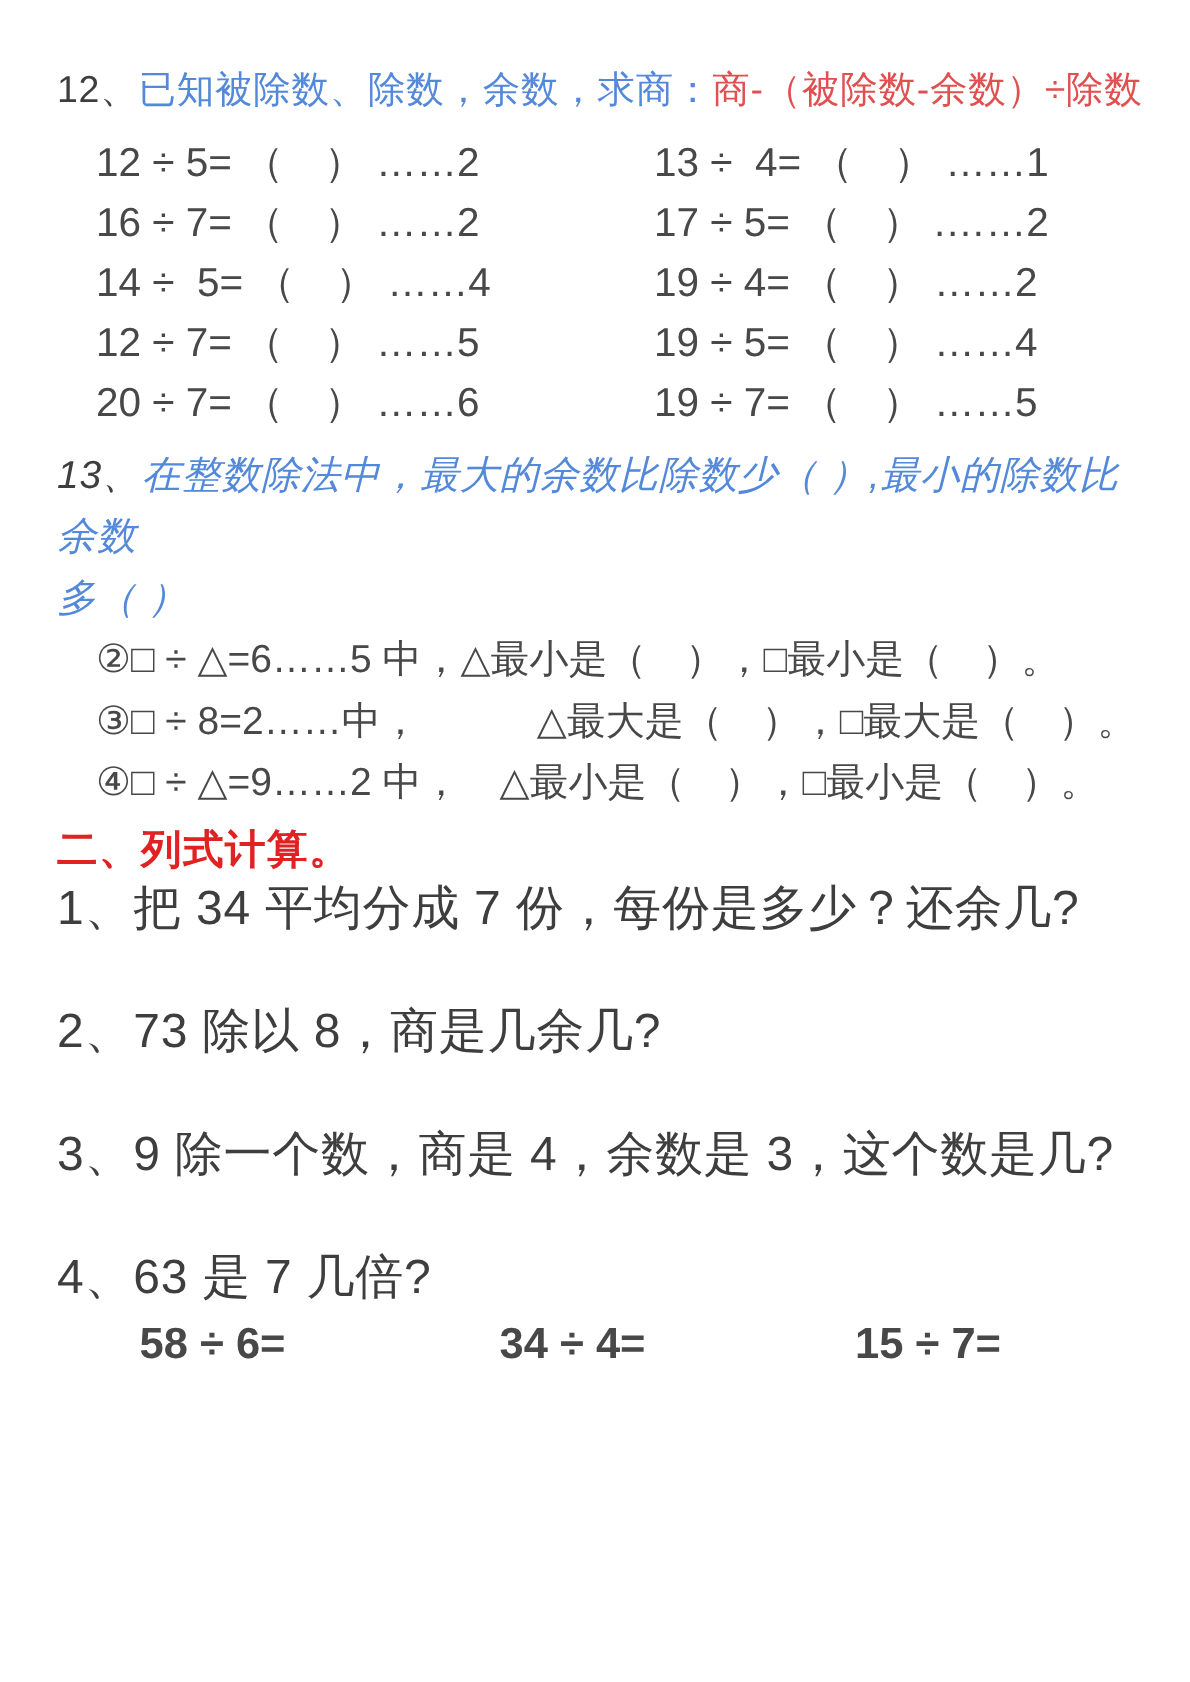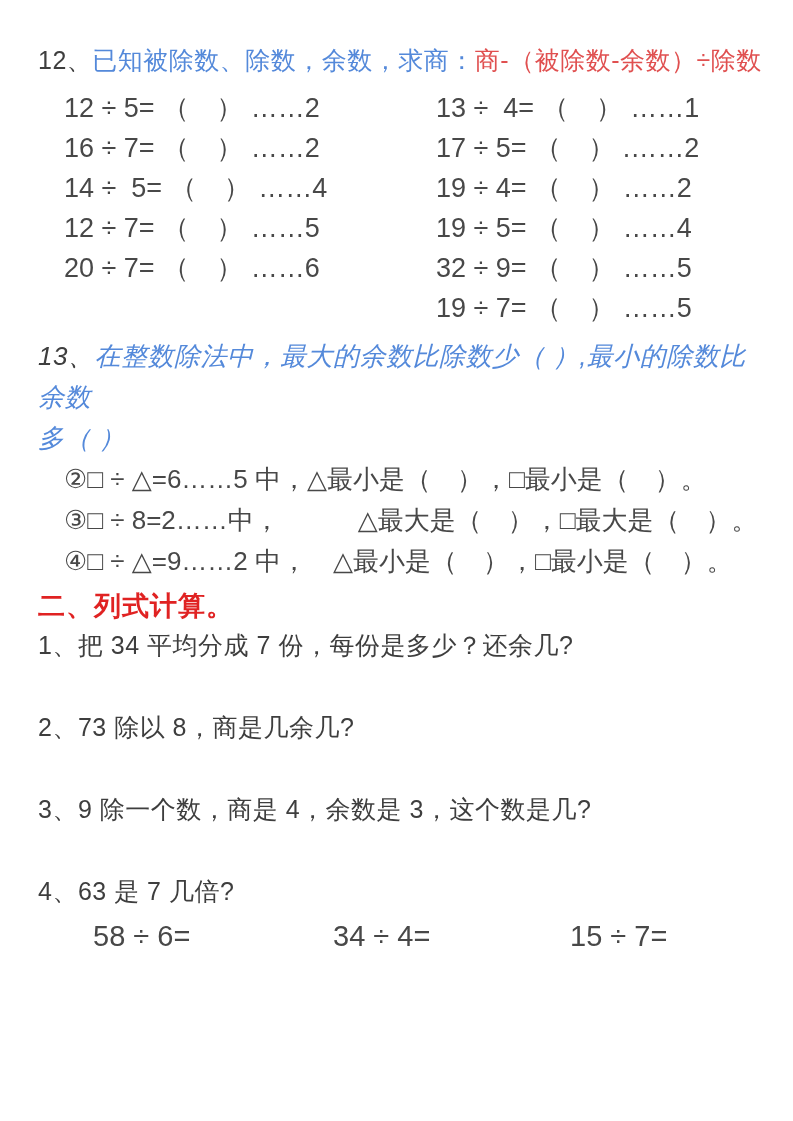--- a/index.html
+++ b/index.html
@@ -29,27 +29,27 @@
   .subitems { margin-left:26px; font-size:26px; }
   .subitems .row { line-height:41px; white-space:pre; color:#484848; }
 
   .sec-heading {
     margin-top:4px; font-size:27px; font-weight:bold;
     color:#e02222; line-height:40px; letter-spacing:1px;
   }
   .sec-heading.second { margin-top:2px; }
 
   .word-problems { margin-top:2px; }
-  .wp { font-size:25px; line-height:34px; margin-bottom:48px; letter-spacing:0.5px; }
+  .wp { font-size:32px; line-height:34px; margin-bottom:48px; letter-spacing:0.5px; }
   .wp:last-child { margin-bottom:0; }
 
   .bottom-probs {
     margin-top:8px; margin-left:55px;
     display:grid; grid-template-columns:240px 237px auto;
-    font-size:29px; font-weight:400;
+    font-size:29px; font-weight:700;
   }
   .bottom-probs .row { line-height:40px; white-space:pre; color:#484848; }
 </style>
 </head>
 <body>
 
 <div class="page">
 
   <div class="q12-title"><span class="num">12、</span><span class="blue">已知被除数、除数，余数，求商：</span><span class="red">商-（被除数-余数）÷除数</span></div>
 
@@ -59,21 +59,20 @@
       <div class="row">16 ÷ 7= （　） ……2</div>
       <div class="row">14 ÷  5= （　） ……4</div>
       <div class="row">12 ÷ 7= （　） ……5</div>
       <div class="row">20 ÷ 7= （　） ……6</div>
     </div>
     <div class="col">
       <div class="row">13 ÷  4= （　） ……1</div>
       <div class="row">17 ÷ 5= （　） .……2</div>
       <div class="row">19 ÷ 4= （　） ……2</div>
       <div class="row">19 ÷ 5= （　） ……4</div>
-      <div class="row">32 ÷ 9= （　） ……5</div>
       <div class="row">19 ÷ 7= （　） ……5</div>
     </div>
   </div>
 
   <div class="q13"><span class="num">13、</span><span class="blue">在整数除法中，最大的余数比除数少（ ）,最小的除数比余数</span><br><span class="blue">多（ ）</span></div>
 
   <div class="subitems">
     <div class="row">②□ ÷ △=6……5 中，△最小是（　），□最小是（　）。</div>
     <div class="row">③□ ÷ 8=2……中，　　　△最大是（　），□最大是（　）。</div>
     <div class="row">④□ ÷ △=9……2 中，　△最小是（　），□最小是（　）。</div>

